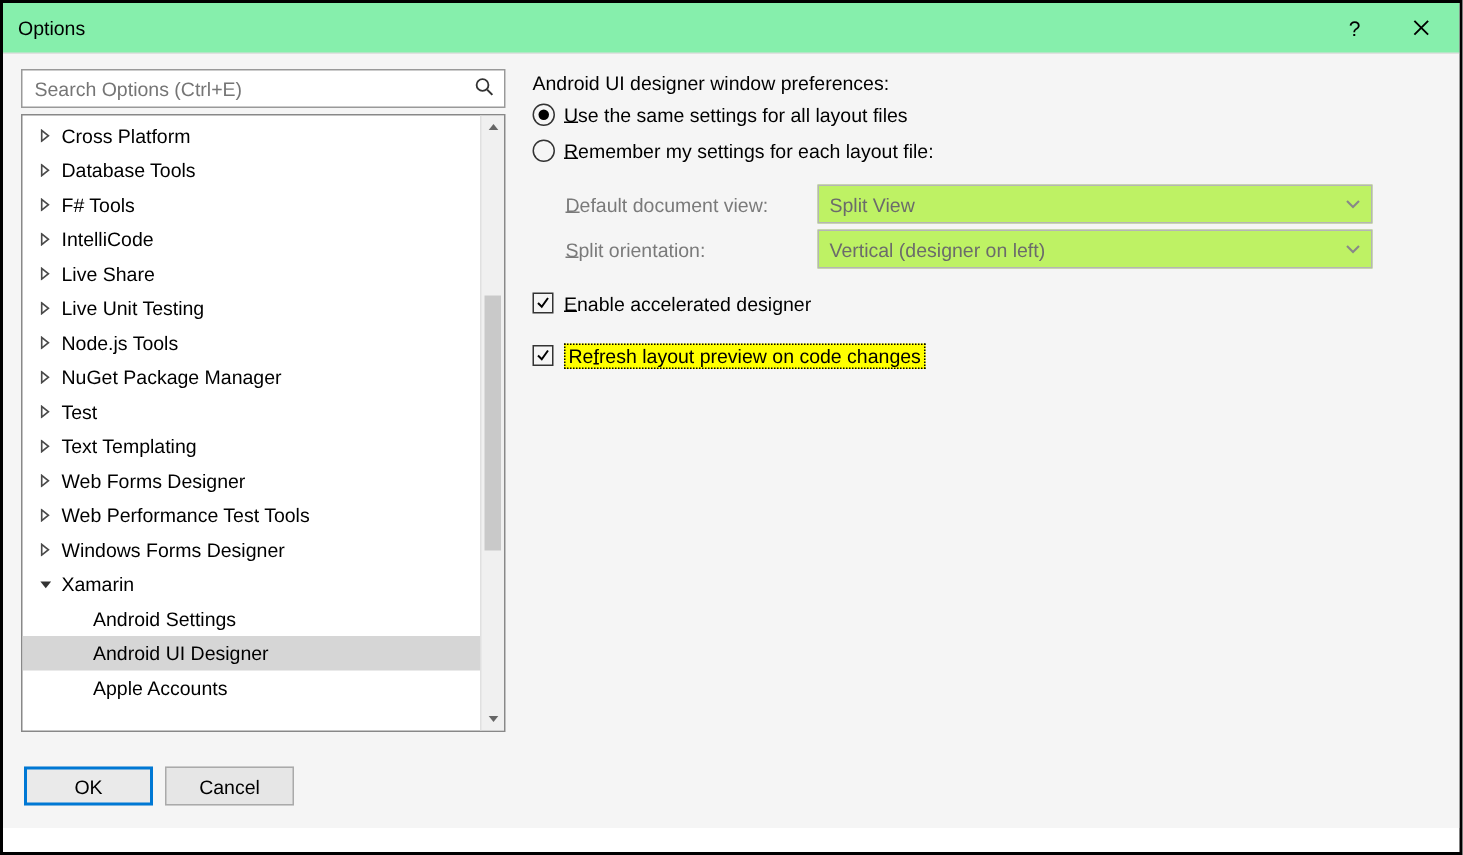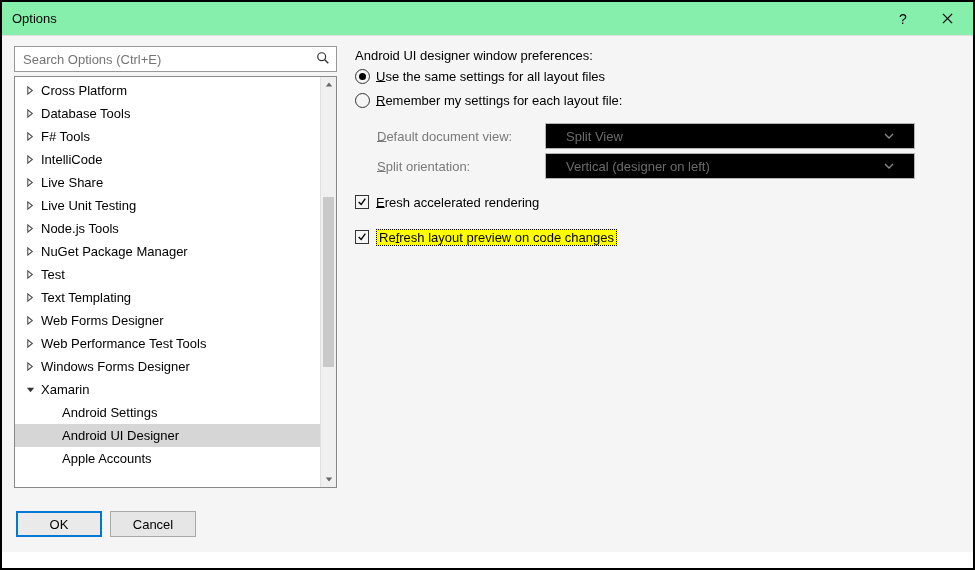--- a/index.html
+++ b/index.html
@@ -145,24 +145,24 @@
     margin-top: 6px;
     display: grid;
     grid-template-columns: 168px 1fr;
     row-gap: 4px;
     align-items: center;
     max-width: 510px;
     color: #7a7a7a;
   }
   .combo {
     height: 26px;
-    background: #000000;
+    background: #bef264;
     border: 1px solid #b5b5b5;
     display: flex; align-items: center;
-    padding: 0 20px;
+    padding: 0 7px;
     justify-content: space-between;
     color: #6b6b6b;
     width: 370px;
   }
   .combo svg { width: 10px; height: 10px; }
   .check-row {
     display: flex; align-items: center;
     height: 22px; gap: 7px;
     margin-top: 12px;
   }
@@ -382,21 +382,21 @@
             <path d="M1 3 L5 7 L9 3" fill="none" stroke="#888" stroke-width="1.4"></path>
           </svg>
       </div>
     </div>
     <div class="check-row">
       <span class="check">
           <svg viewBox="0 0 12 12">
             <path d="M2 6 L5 9 L10 2" fill="none" stroke="#000" stroke-width="1.6"></path>
           </svg>
         </span>
-      <span><span class="und">E</span><span>resh accelerated rendering</span></span>
+      <span><span class="und">E</span><span>nable accelerated designer</span></span>
     </div>
     <div class="check-row" style="margin-top:13px">
       <span class="check">
           <svg viewBox="0 0 12 12">
             <path d="M2 6 L5 9 L10 2" fill="none" stroke="#000" stroke-width="1.6"></path>
           </svg>
         </span>
       <span class="hl"><span>Re</span><span class="und">f</span><span>resh layout preview on code changes</span></span>
     </div>
   </div>

